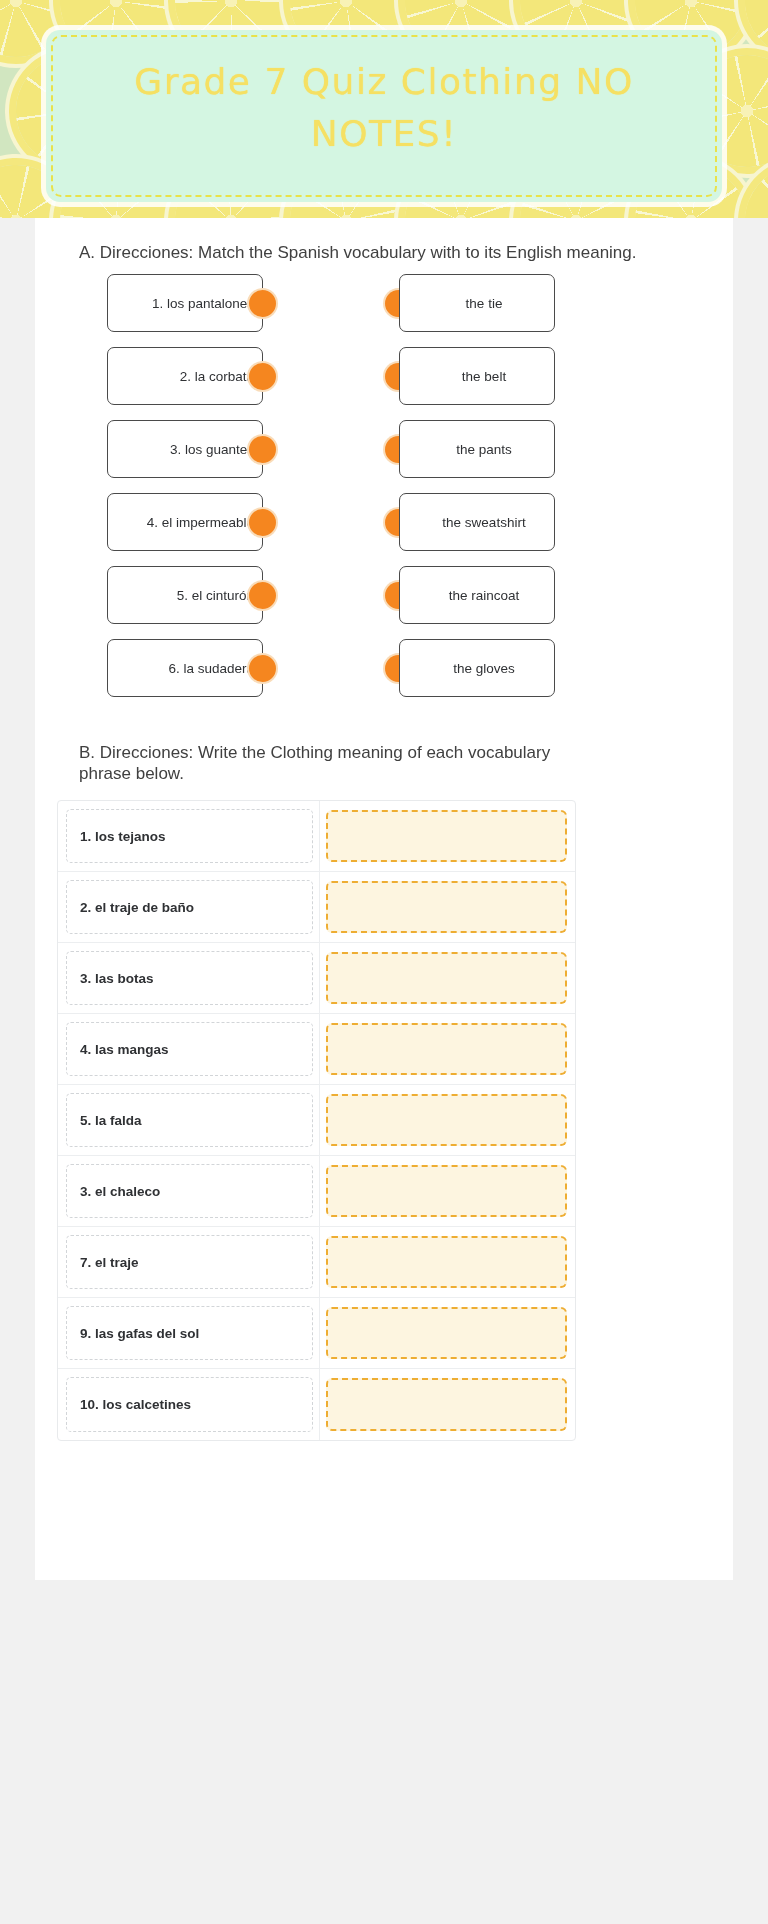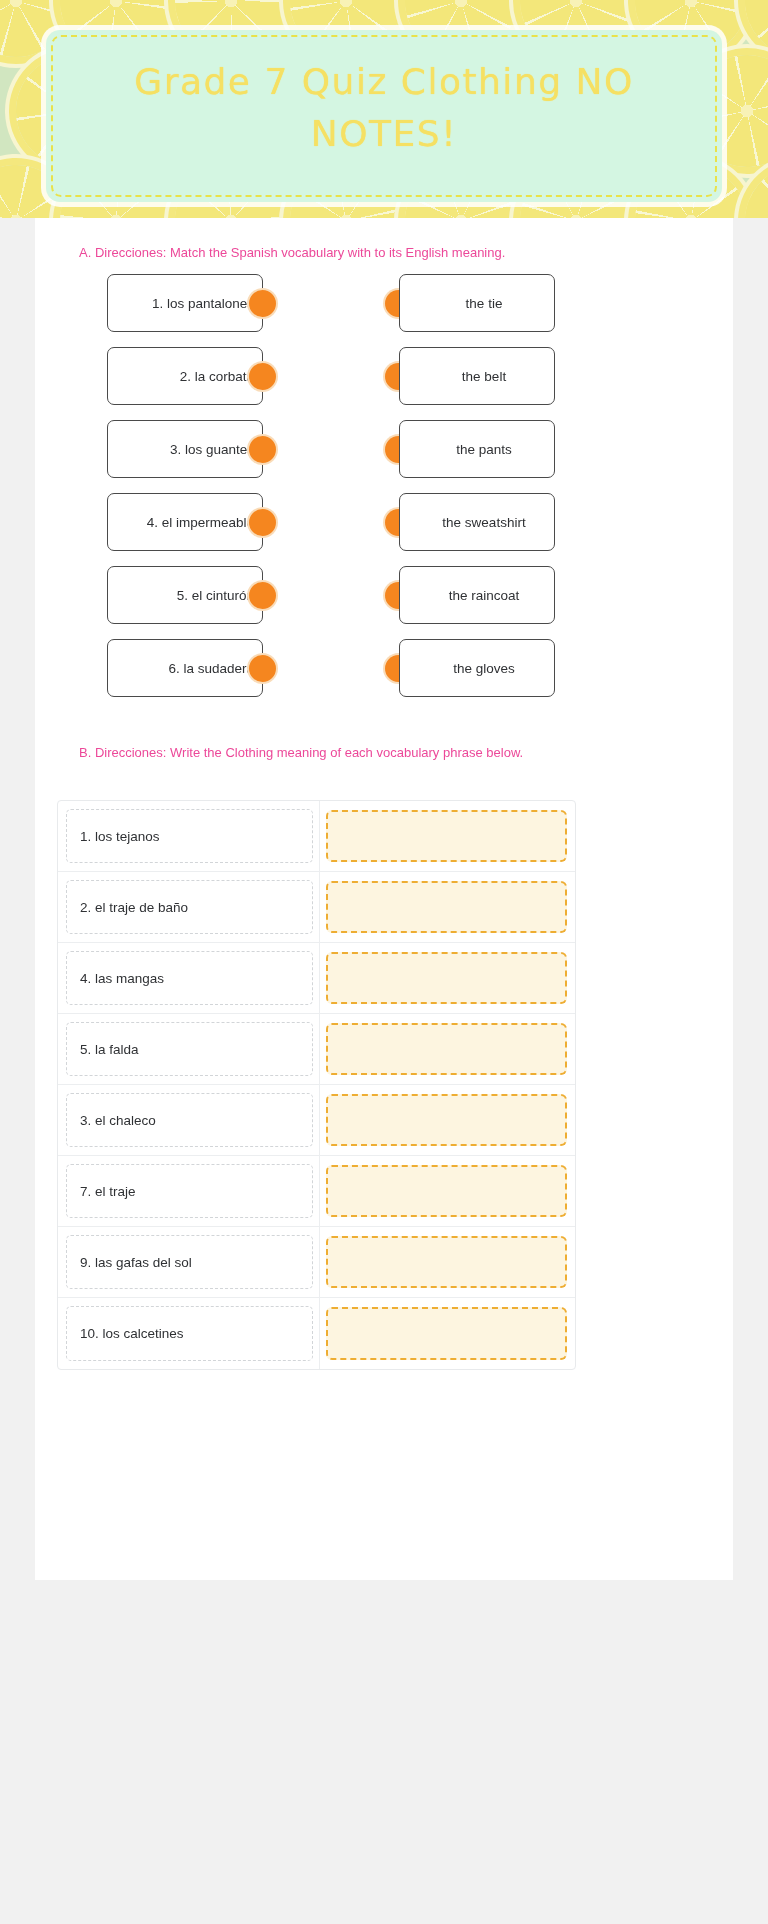--- a/index.html
+++ b/index.html
@@ -91,23 +91,23 @@
   .sheet {
     position: absolute;
     left: 35px;
     top: 218px;
     width: 698px;
     height: 1672px;
     background: #ffffff;
   }
 
   .section-head {
-    font-size: 13px;
+    font-size: 17px;
     line-height: 21px;
-    color: #ec4899;
+    color: #404040;
     padding: 0 22px;
   }
   .sec-a-head { position: absolute; left: 22px; top: 24px; width: 640px; }
   .sec-b-head { position: absolute; left: 22px; top: 524px; width: 540px; }
 
   
   .match-wrap {
     position: absolute;
     left: 0; top: 48px;
     width: 698px;
@@ -159,20 +159,21 @@
     border-bottom: 1px solid #eceef0;
   }
   .brow:last-child { border-bottom: none; }
 
   .bcell-term {
     width: 262px;
     padding: 8px 6px 8px 8px;
     display: flex;
     align-items: center;
     border-right: 1px solid #eceef0;
+    font-weight: bold;
   }
   .term-inner {
     width: 100%;
     height: 100%;
     border: 1px dashed #d2d5d8;
     border-radius: 5px;
     background: #fff;
     display: flex;
     align-items: center;
     padding-left: 13px;
@@ -288,20 +289,28 @@
         <div class="brow">
           <div class="bcell-term">
             <div class="term-inner">2.  el traje de baño</div>
           </div>
           <div class="bcell-answer">
             <div class="answer-inner"></div>
           </div>
         </div>
         <div class="brow">
           <div class="bcell-term">
+            <div class="term-inner">3.  las botas</div>
+          </div>
+          <div class="bcell-answer">
+            <div class="answer-inner"></div>
+          </div>
+        </div>
+        <div class="brow">
+          <div class="bcell-term">
             <div class="term-inner">4.  las mangas</div>
           </div>
           <div class="bcell-answer">
             <div class="answer-inner"></div>
           </div>
         </div>
         <div class="brow">
           <div class="bcell-term">
             <div class="term-inner">5.  la falda</div>
           </div>

